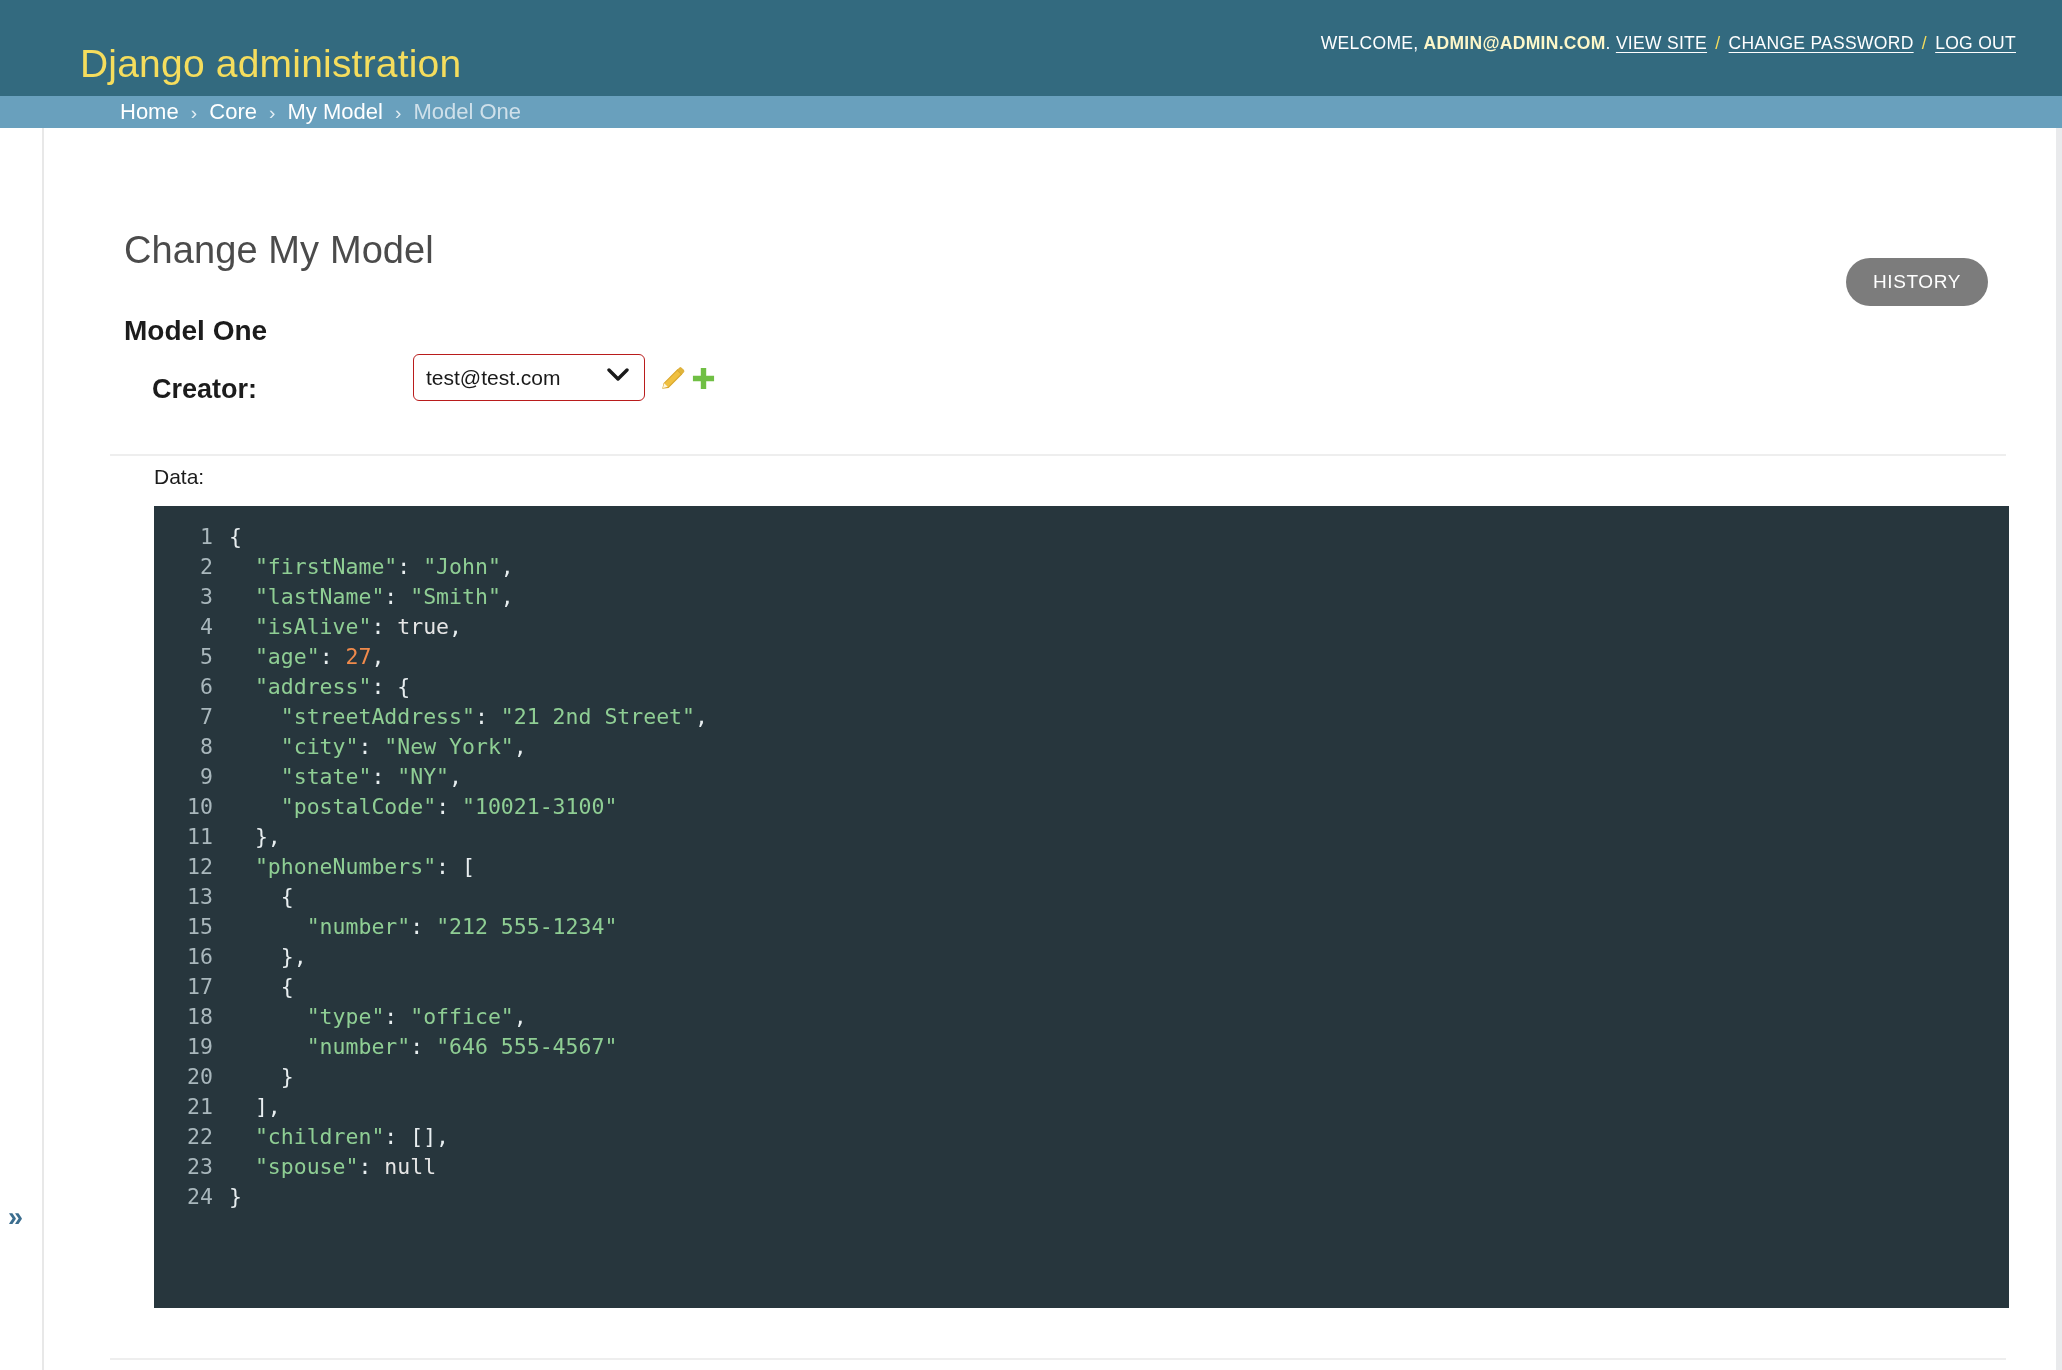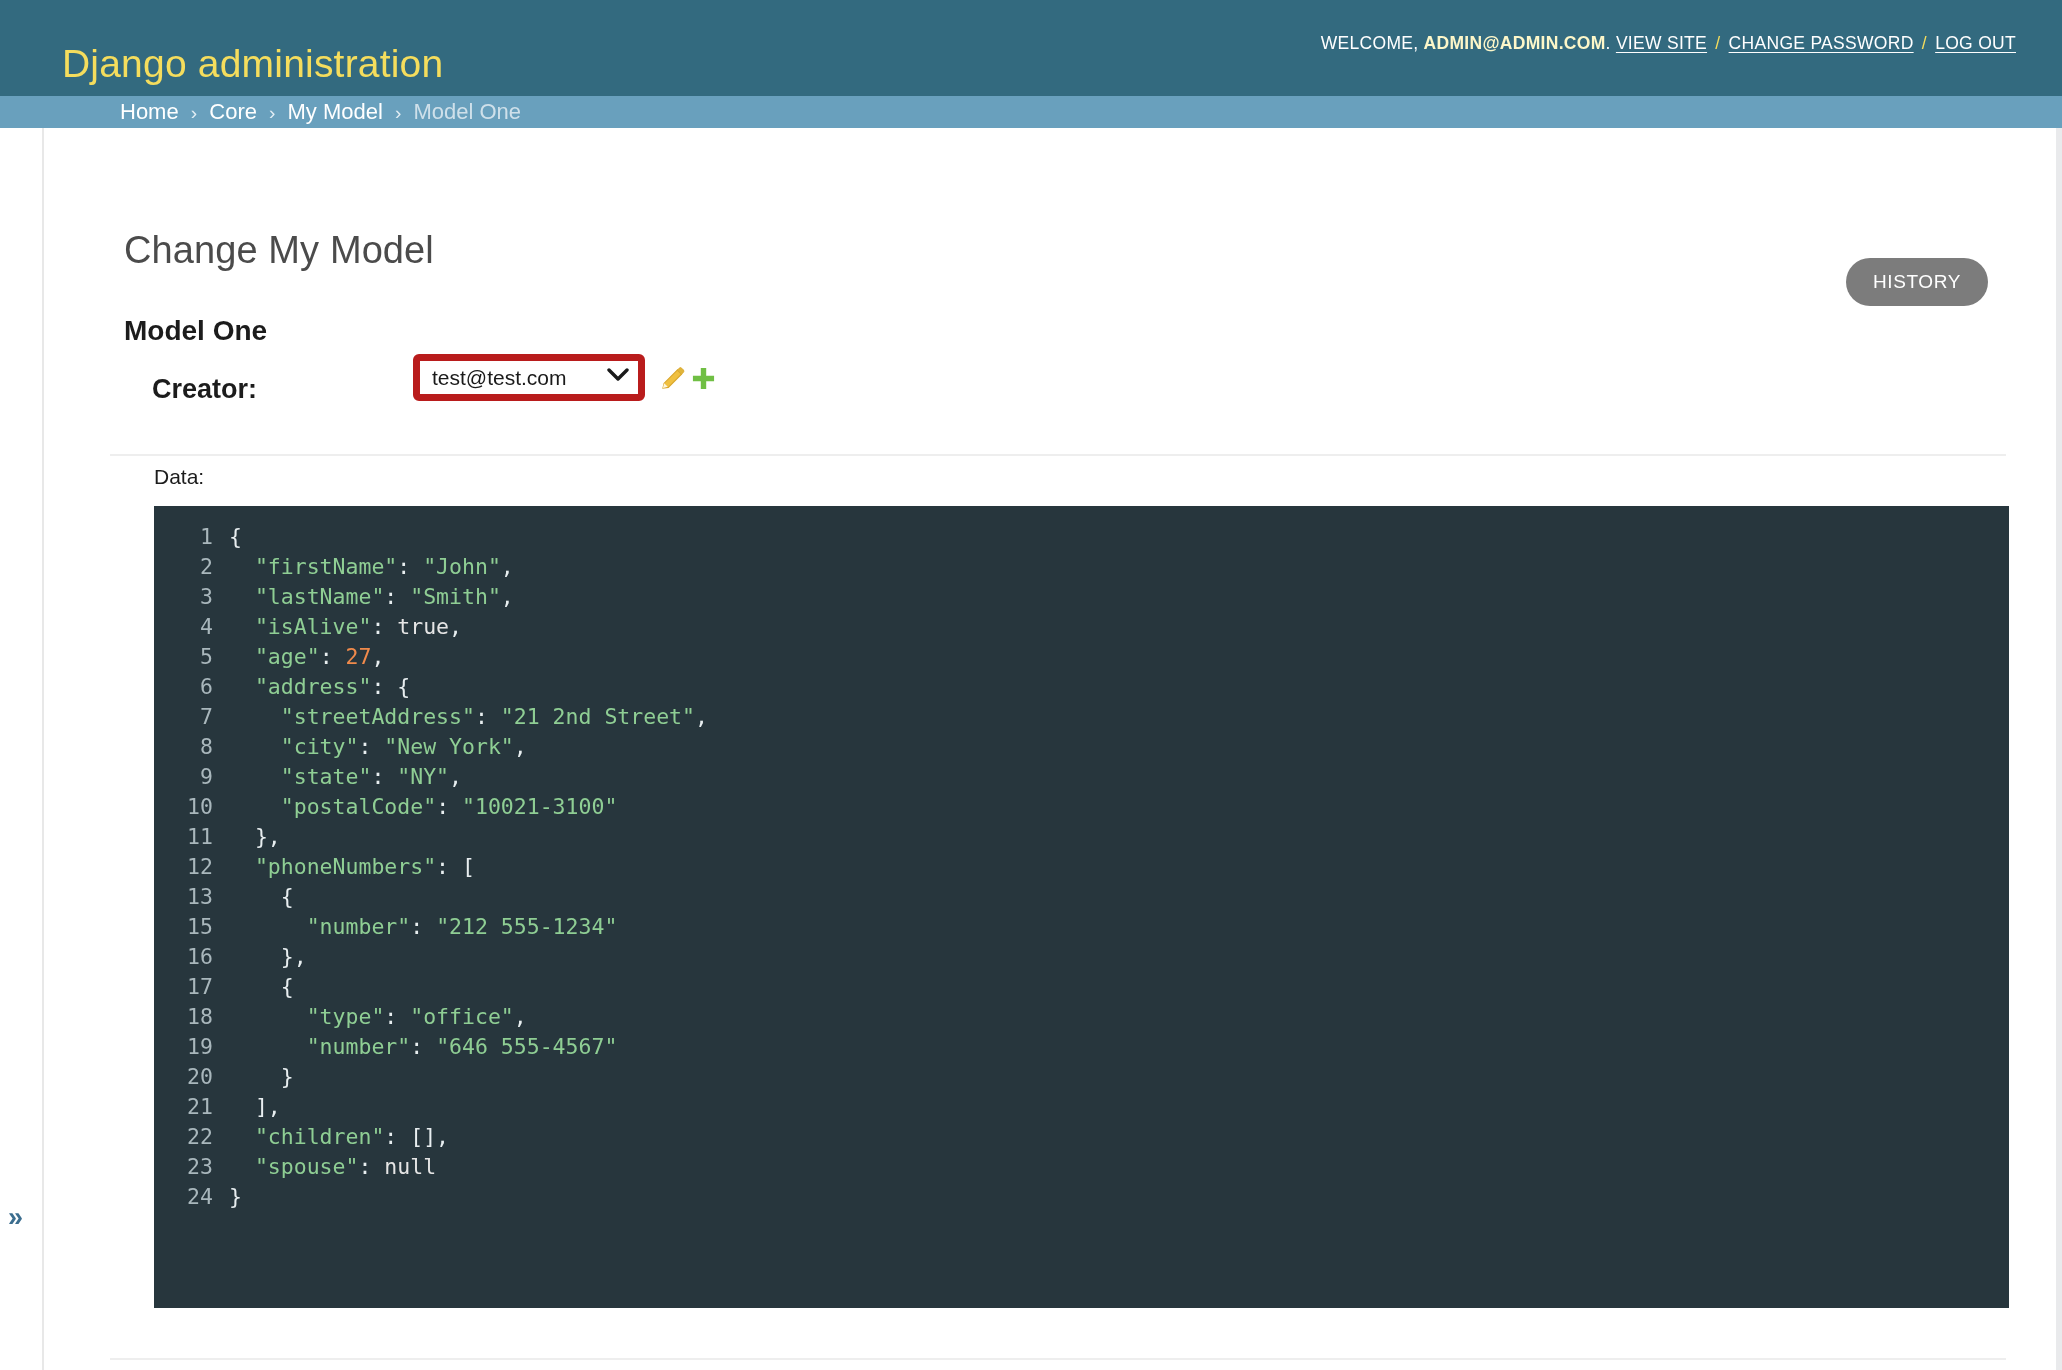--- a/index.html
+++ b/index.html
@@ -17,21 +17,21 @@
   }
 
   
   #header {
     position: absolute; left: 0; top: 0;
     width: 2062px; height: 96px;
     background: #336a7f;
     display: flex; align-items: center;
   }
   #branding {
-    position: absolute; left: 62px; top: 18px;
+    position: absolute; left: 80px; top: 18px;
   }
   #site-name {
     font-size: 39px;
     color: #f5dd5d;
     font-weight: 400;
     letter-spacing: 0.2px;
     line-height: 1;
     white-space: nowrap;
   }
   #user-tools {
@@ -152,21 +152,21 @@
   #creator-label { left: 56px; top: 38px; }
 
   #creator-select {
     position: absolute; left: 317px; top: 16px;
     width: 232px; height: 47px;
     padding: 0 12px;
     font-size: 21px;
     font-family: "Liberation Sans", sans-serif;
     color: #1a1a1a;
     background: #ffffff;
-    border: 7px solid #b91c1c;
+    border: 1px solid #b91c1c;
     border-radius: 6px;
     appearance: none;
     -webkit-appearance: none;
     cursor: pointer;
   }
   #creator-select-arrow {
     position: absolute; left: 511px; top: 30px;
     width: 0; height: 0;
     pointer-events: none;
   }

